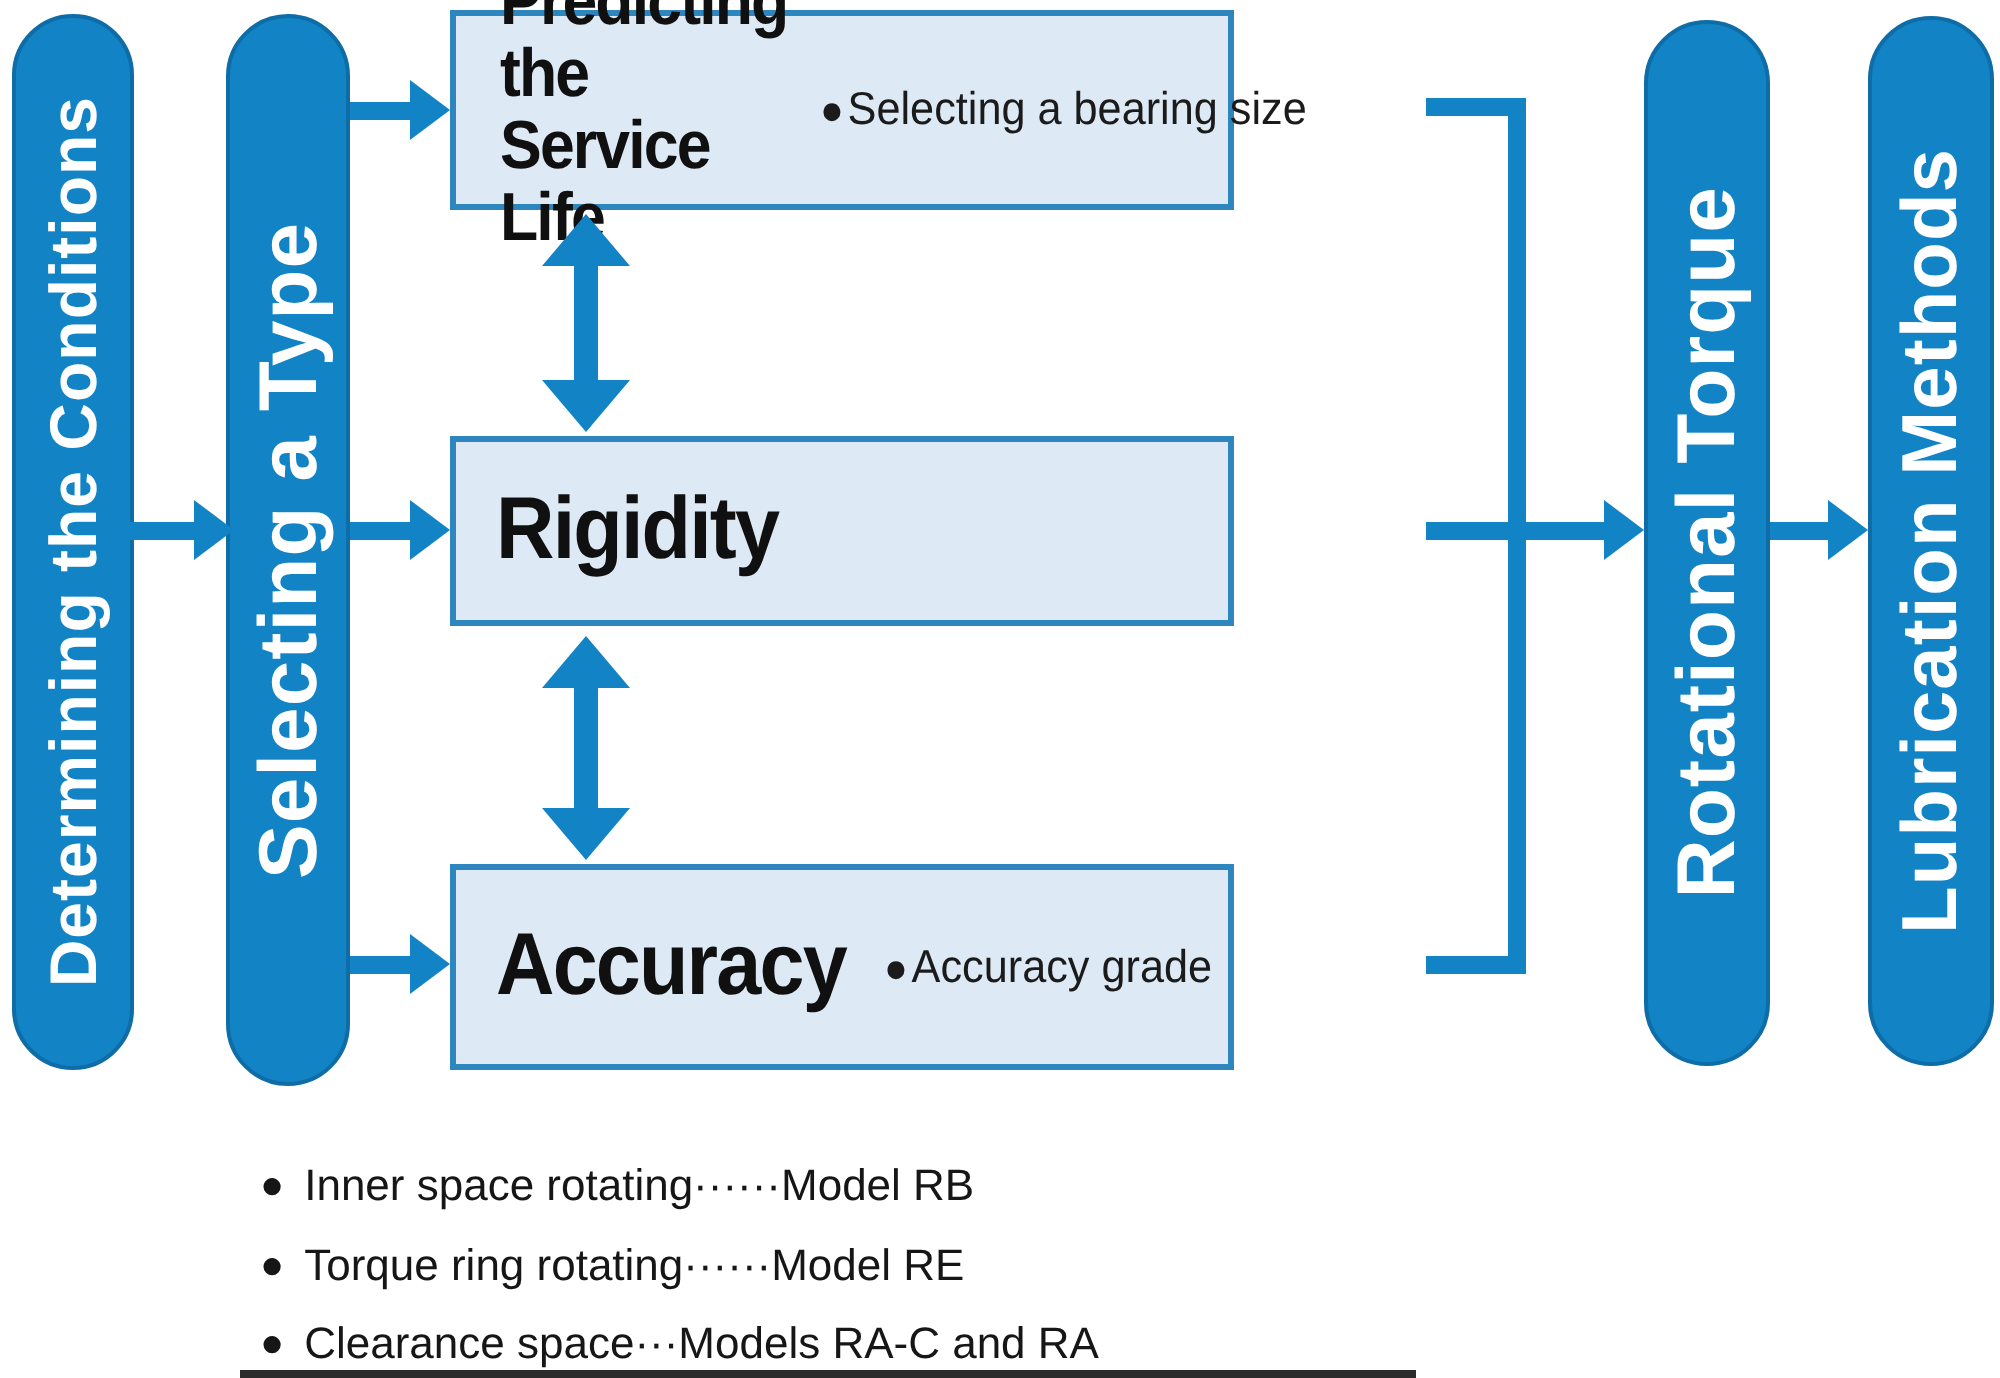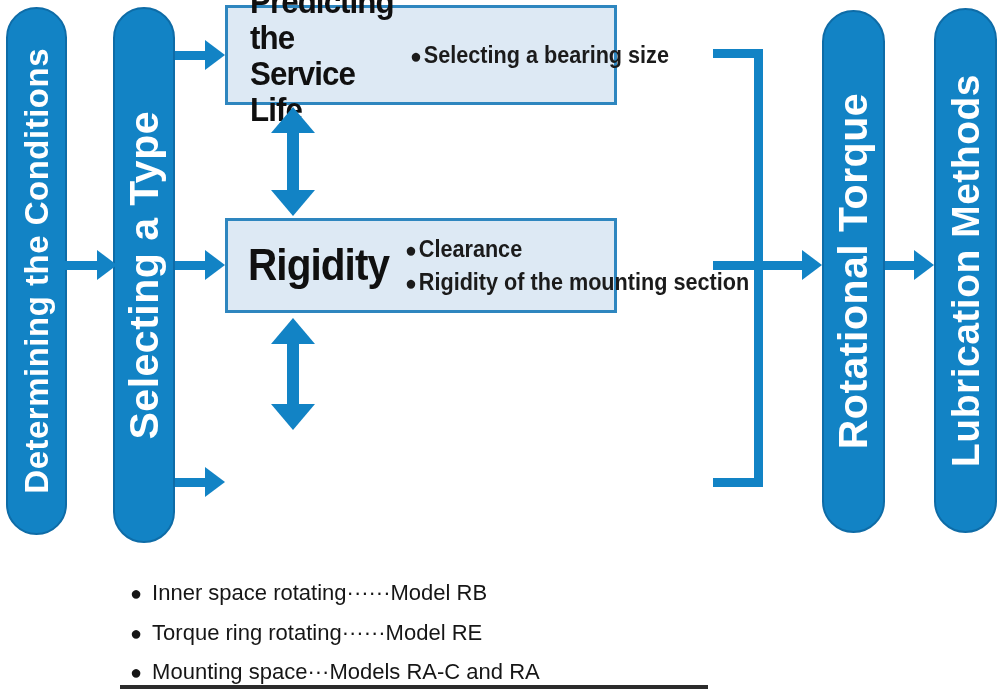--- a/index.html
+++ b/index.html
@@ -41,21 +41,21 @@
   #box-predict{top:5px;height:100px;}
   #box-rigidity{top:218px;height:95px;}
   #box-accuracy{top:432px;height:103px;}
   .box-title{
     font-weight:bold;color:#101010;letter-spacing:-1px;
     transform:scaleX(0.92);transform-origin:left center;line-height:1.06;
   }
   #box-predict .box-title{font-size:34px;margin-left:22px;width:200px;}
   #box-rigidity .box-title{font-size:44px;margin-left:20px;width:200px;}
   #box-accuracy .box-title{font-size:44px;margin-left:20px;width:205px;}
-  .box-bullets{display:flex;flex-direction:column;gap:7px;margin-left:4px;font-weight:bold;}
+  .box-bullets{display:flex;flex-direction:column;gap:7px;margin-left:4px;}
   .bullet-line{
     font-size:23px;color:#1b1b1b;white-space:nowrap;
     transform:scaleX(0.94);transform-origin:left center;line-height:1.15;
   }
   .bullet-dot{font-size:21px;margin-right:2px;}
   
   .harrow{position:absolute;display:flex;align-items:center;height:30px;}
   .harrow .shaft{flex:1;height:9px;background:var(--blue);}
   .harrow .head{
     width:0;height:0;
@@ -123,26 +123,28 @@
       <div>Predicting</div>
       <div>the Service Life</div>
     </div>
     <div class="box-bullets">
       <div class="bullet-line"><span class="bullet-dot">●</span><span>Selecting a bearing size</span></div>
     </div>
   </div>
 
   <div class="hbox" id="box-rigidity">
     <div class="box-title">Rigidity</div>
+  </div>
+
+  <div class="hbox" id="box-accuracy">
+    <div class="box-title">Accuracy</div>
     <div class="box-bullets">
-      <div class="bullet-line"><span class="bullet-dot">●</span><span>Clearance</span></div>
-      <div class="bullet-line"><span class="bullet-dot">●</span><span>Rigidity of the mounting section</span></div>
+      <div class="bullet-line"><span class="bullet-dot">●</span><span>Accuracy grade</span></div>
     </div>
   </div>
-
 
   <div class="harrow" id="arrow-a">
     <div class="shaft"></div>
       <div class="head"></div>
   </div>
   <div class="harrow" id="arrow-b">
     <div class="shaft"></div>
       <div class="head"></div>
   </div>
   <div class="harrow" id="arrow-c">
@@ -180,18 +182,18 @@
   <div class="legend-row" id="legend-0">
     <span class="bullet-dot">●</span>
       <span>Inner space rotating······Model RB</span>
   </div>
   <div class="legend-row" id="legend-1">
     <span class="bullet-dot">●</span>
       <span>Torque ring rotating······Model RE</span>
   </div>
   <div class="legend-row" id="legend-2">
     <span class="bullet-dot">●</span>
-      <span>Mounting space···Models RA-C and RA</span>
+      <span>Clearance space···Models RA-C and RA</span>
   </div>
 
   <div id="bottom-bar"></div>
 
 </div>
 
 </body></html>

